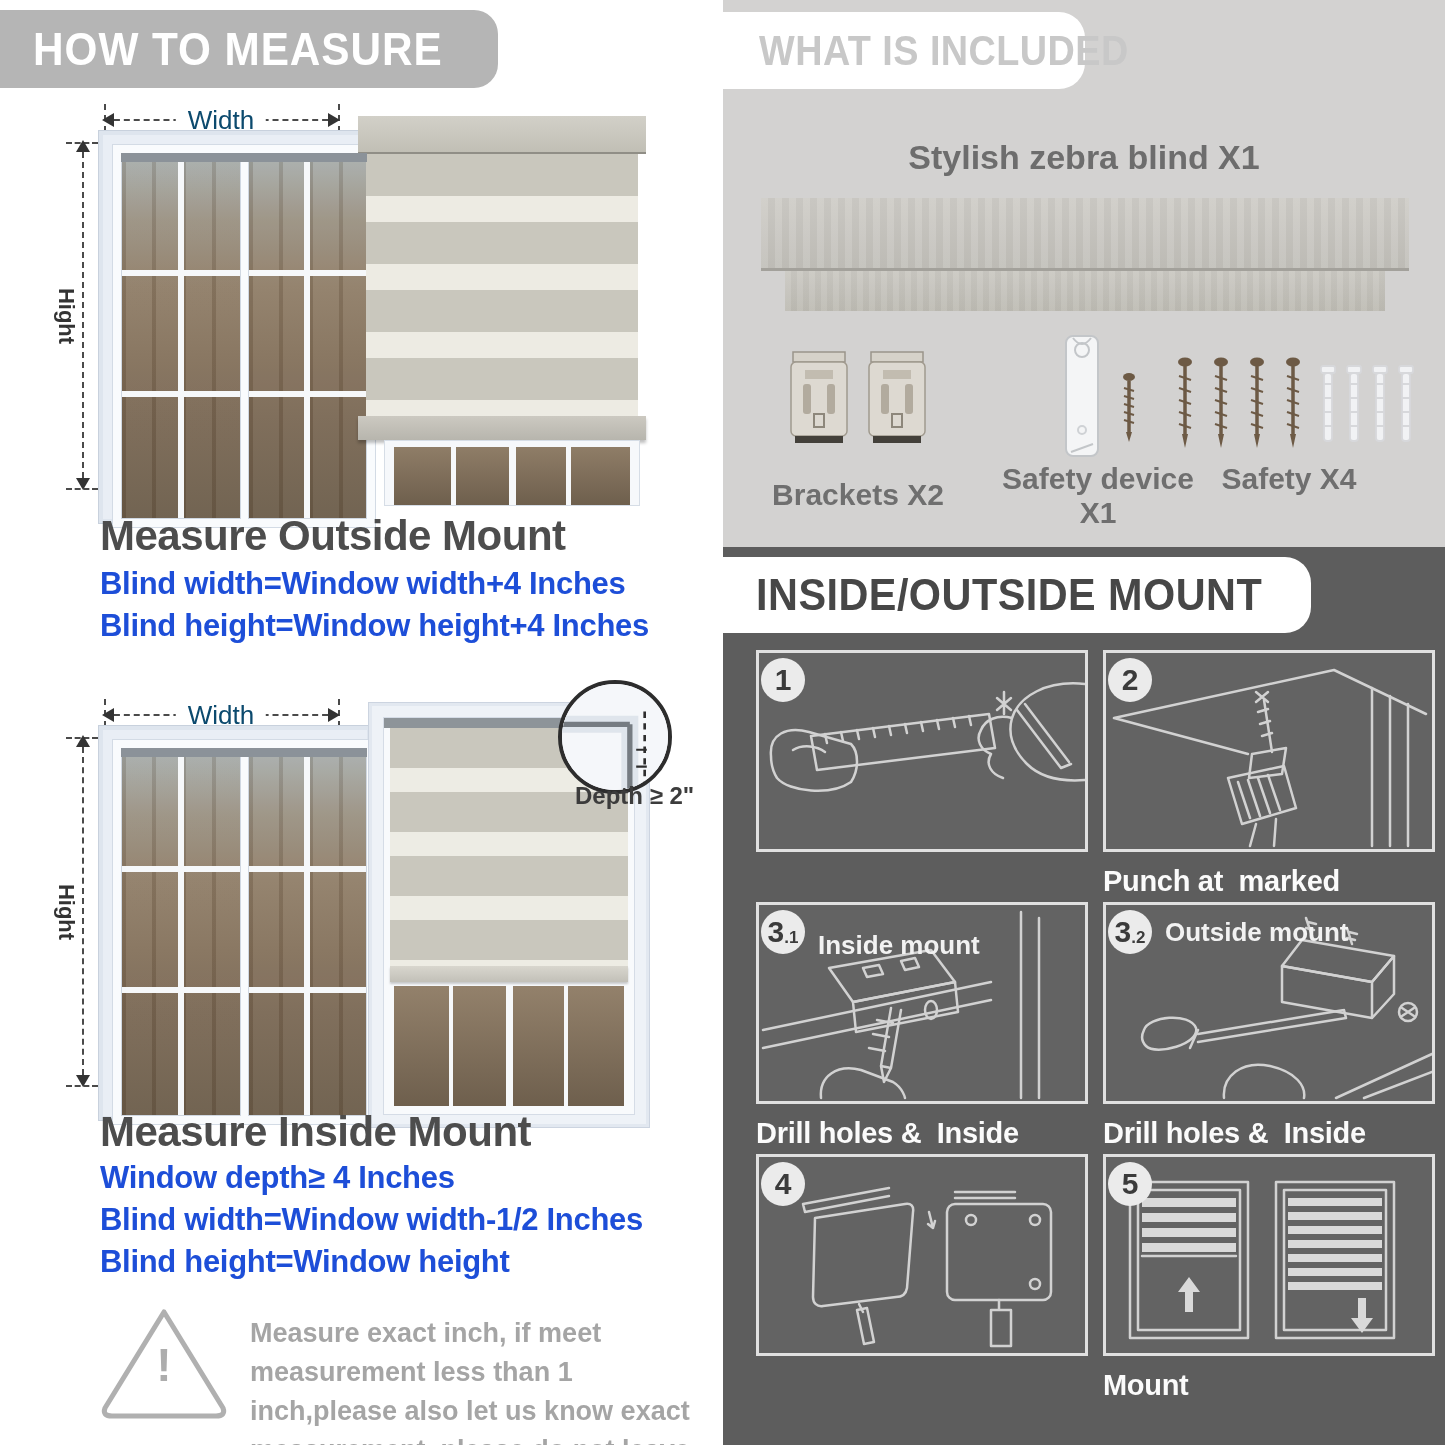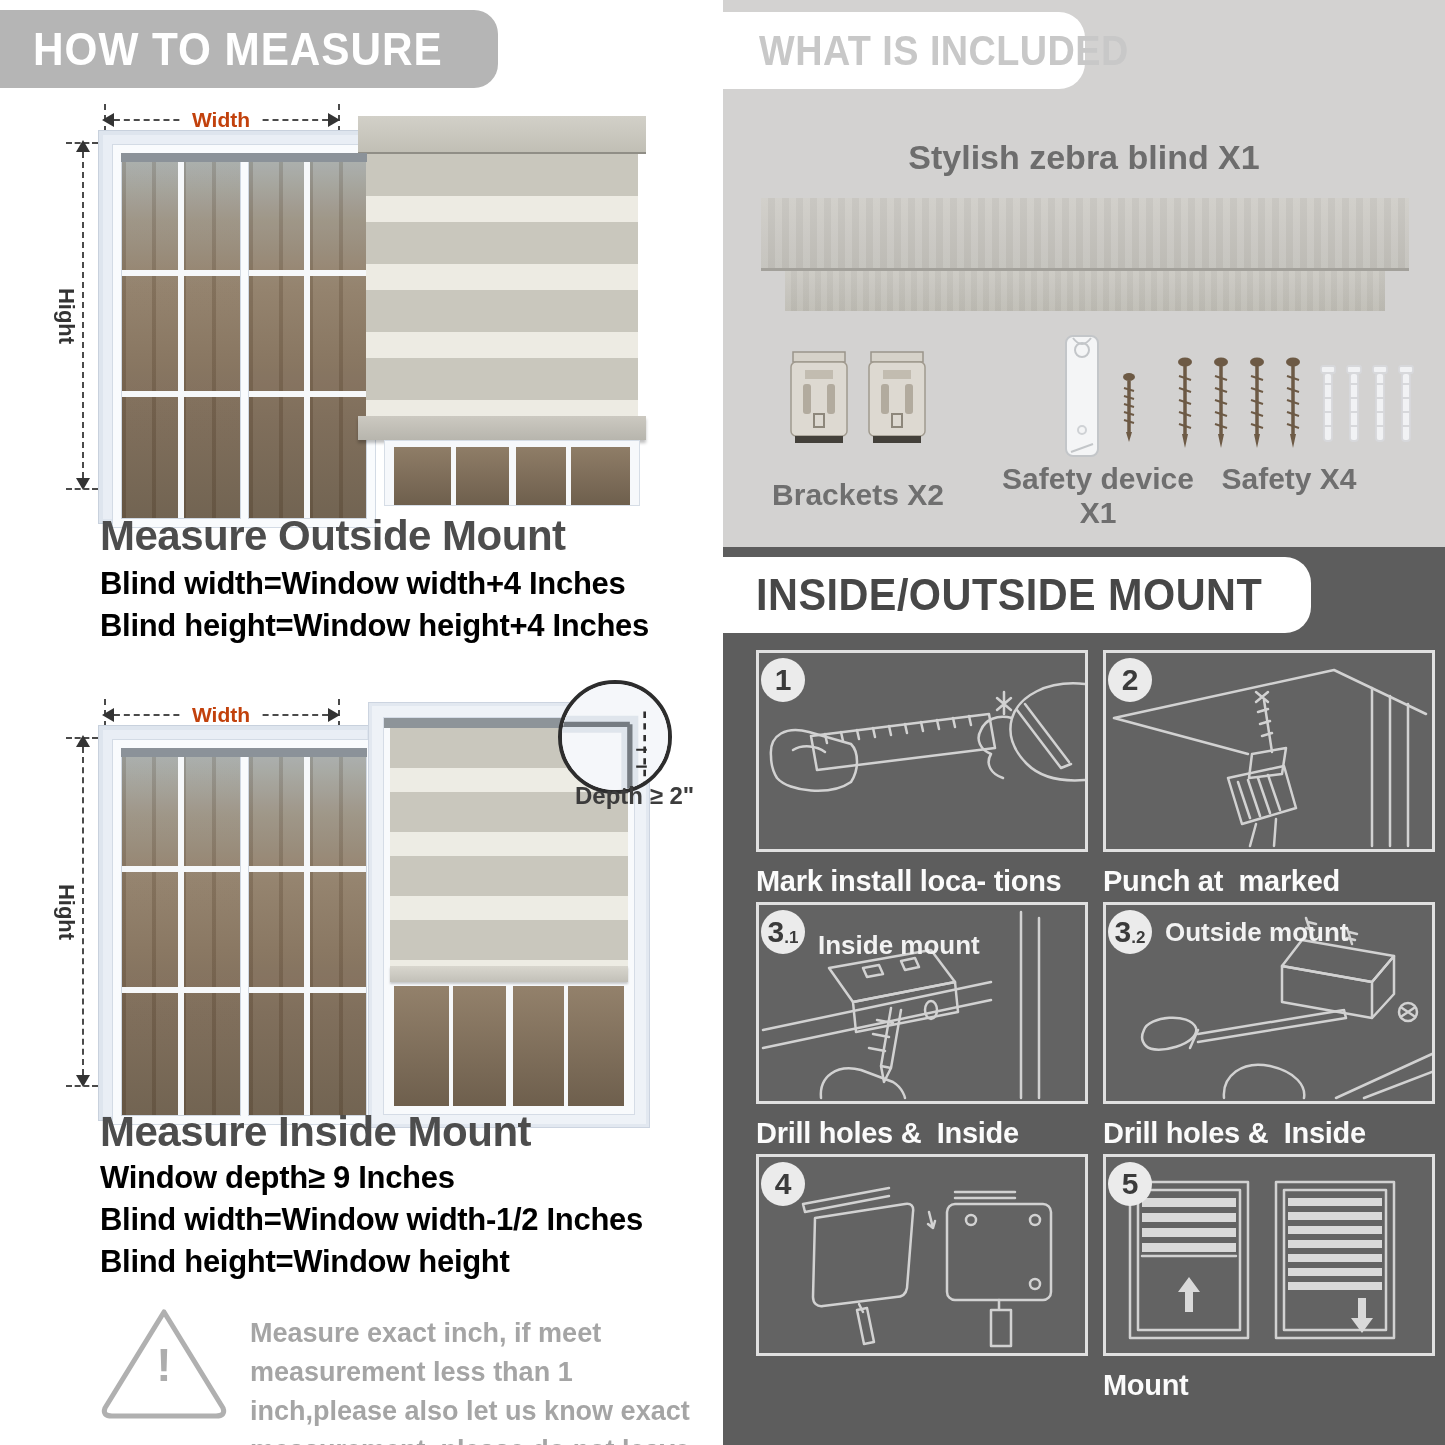--- a/index.html
+++ b/index.html
@@ -7,30 +7,30 @@
        font-family:"Liberation Sans",sans-serif;}
   .abs{position:absolute;}
 
   
   .h1-box{position:absolute;left:0;top:10px;width:498px;height:78px;background:#b5b5b5;
           border-radius:0 24px 24px 0;}
   .h1-box span{display:block;padding-left:36px;line-height:78px;font-size:46px;font-weight:bold;
           color:#ffffff;letter-spacing:1px;transform:scaleX(.92);transform-origin:left center;white-space:nowrap;}
 
   .heading{position:absolute;font-size:42px;font-weight:bold;color:#4d4d4d;letter-spacing:-.5px;}
-  .formula{position:absolute;font-size:31px;font-weight:bold;color:#000000;letter-spacing:-.3px;}
+  .formula{position:absolute;font-size:31px;font-weight:bold;color:#1d4ed8;letter-spacing:-.3px;}
 
   
   .arr-h{position:absolute;border-top:2px dashed #4a4a4a;height:0;}
   .arr-h::before{content:"";position:absolute;left:-2px;top:-8px;border-top:7px solid transparent;
                  border-bottom:7px solid transparent;border-right:12px solid #333;}
   .arr-h::after{content:"";position:absolute;right:-2px;top:-8px;border-top:7px solid transparent;
                 border-bottom:7px solid transparent;border-left:12px solid #333;}
   .arr-h .lbl{position:absolute;left:50%;top:-1px;transform:translate(-50%,-50%);background:#fff;
-              padding:0 12px;font-size:21px;font-weight:bold;color:#c2410c;}
+              padding:0 12px;font-size:26px;font-weight:normal;color:#0c4a6e;}
   .arr-v{position:absolute;border-left:2px dashed #4a4a4a;width:0;}
   .arr-v::before{content:"";position:absolute;top:-2px;left:-8px;border-left:7px solid transparent;
                  border-right:7px solid transparent;border-bottom:12px solid #333;}
   .arr-v::after{content:"";position:absolute;bottom:-2px;left:-8px;border-left:7px solid transparent;
                 border-right:7px solid transparent;border-top:12px solid #333;}
   .dash-h{position:absolute;border-top:2px dashed #4a4a4a;height:0;}
   .dash-v{position:absolute;border-left:2px dashed #4a4a4a;width:0;}
   .vlabel{position:absolute;font-size:22px;font-weight:bold;color:#333;transform:rotate(90deg);
           width:70px;text-align:center;}
 
@@ -214,21 +214,21 @@
     <rect width="100" height="100" fill="#f5f7fa"></rect>
     <path d="M0,30 H72 V100 H56 V46 H0 Z" fill="#dfe5ec"></path>
     <path d="M0,38 H64 M64,38 V100" stroke="#767c82" stroke-width="5" fill="none"></path>
     <path d="M78,26 V100" stroke="#2e2e2e" stroke-width="2.5" stroke-dasharray="6 5" fill="none"></path>
     <path d="M70,62 h10 M70,78 h10" stroke="#2e2e2e" stroke-width="2" fill="none"></path>
   </svg>
 </div>
 <div class="depth-lbl">Depth ≥ 2"</div>
 
 <div class="heading" style="left:100px;top:1108px;">Measure Inside Mount</div>
-<div class="formula" style="left:100px;top:1160px;">Window depth≥ 9 Inches</div>
+<div class="formula" style="left:100px;top:1160px;">Window depth≥ 4 Inches</div>
 <div class="formula" style="left:100px;top:1202px;">Blind width=Window width-1/2 Inches</div>
 <div class="formula" style="left:100px;top:1244px;">Blind height=Window height</div>
 
 <svg class="abs" style="left:96px;top:1304px;" width="136" height="116" viewBox="0 0 136 116">
   <path d="M68,8 L127,104 Q130,112 120,112 L16,112 Q6,112 9,104 Z" fill="none" stroke="#b0b0b0" stroke-width="5" stroke-linejoin="round"></path>
 </svg>
 <div class="warn-mark">!</div>
 <div class="warn-text">Measure exact inch, if meet measurement less than 1 inch,please also let us know exact measurement, please do not leave it</div>
 
 <div class="inc-panel">
@@ -339,21 +339,20 @@
           <path d="M34,94 C44,88 58,90 66,96"></path>
           <path d="M52,80 L230,58 L236,92 L58,114 Z"></path>
           <path d="M66,78 l2,9 M82,76 l2,9 M98,74 l2,9 M114,72 l2,9 M130,70 l2,9 M146,68 l2,9 M162,66 l2,9 M178,64 l2,9 M194,62 l2,9 M210,60 l2,9"></path>
           <path d="M238,42 l14,12 M252,42 l-14,12 M245,36 v22"></path>
           <path d="M326,28 C288,24 260,40 253,62 C248,80 256,96 268,108 C280,120 300,126 326,124"></path>
           <path d="M253,62 C238,58 226,64 222,74 C216,84 222,94 232,98 C226,108 232,118 244,122"></path>
           <path d="M258,54 L302,112 M266,48 L310,106 M302,112 L312,108"></path>
         </g>
       </svg>
     </div>
-    <div class="cap">Mark install loca- tions</div>
     <div class="badge" style="position:absolute;top:8px;">
       <span>1</span>
         <span class="sub"></span>
     </div>
   </div>
 
   <div class="step" style="left:380px;top:103px;">
     <div class="panel">
       <svg viewBox="0 0 326 190">
         <g class="lineart">

